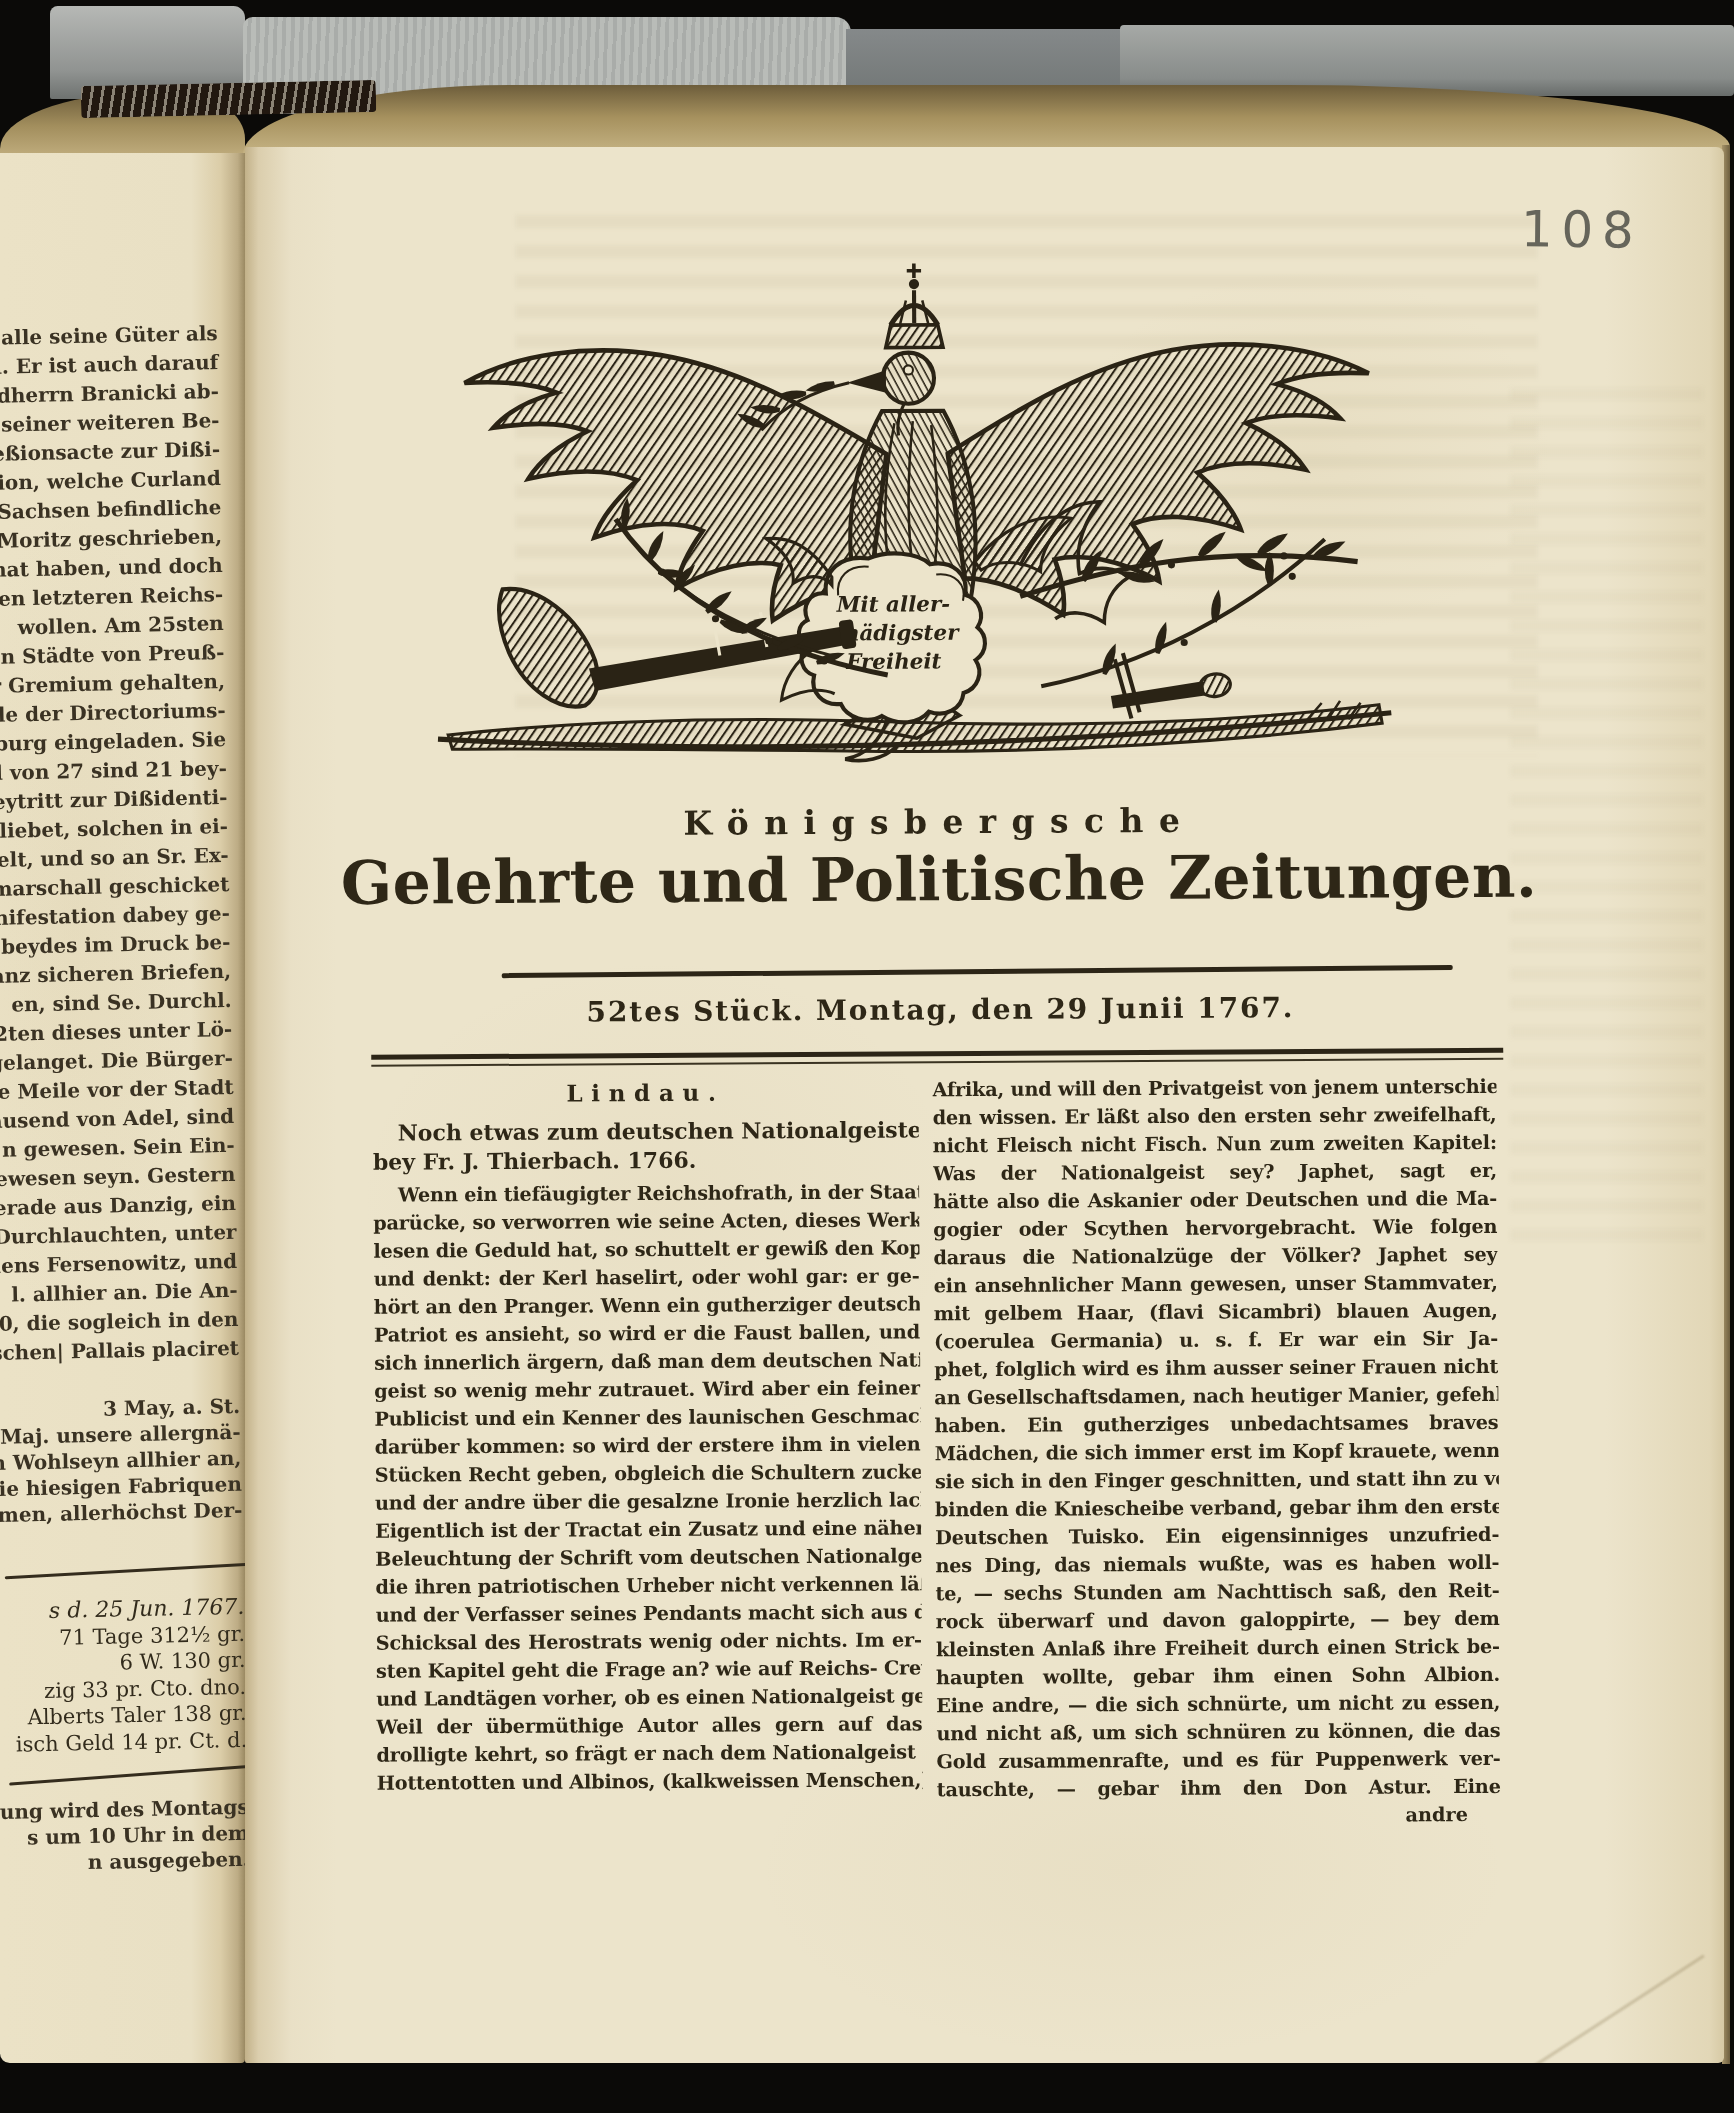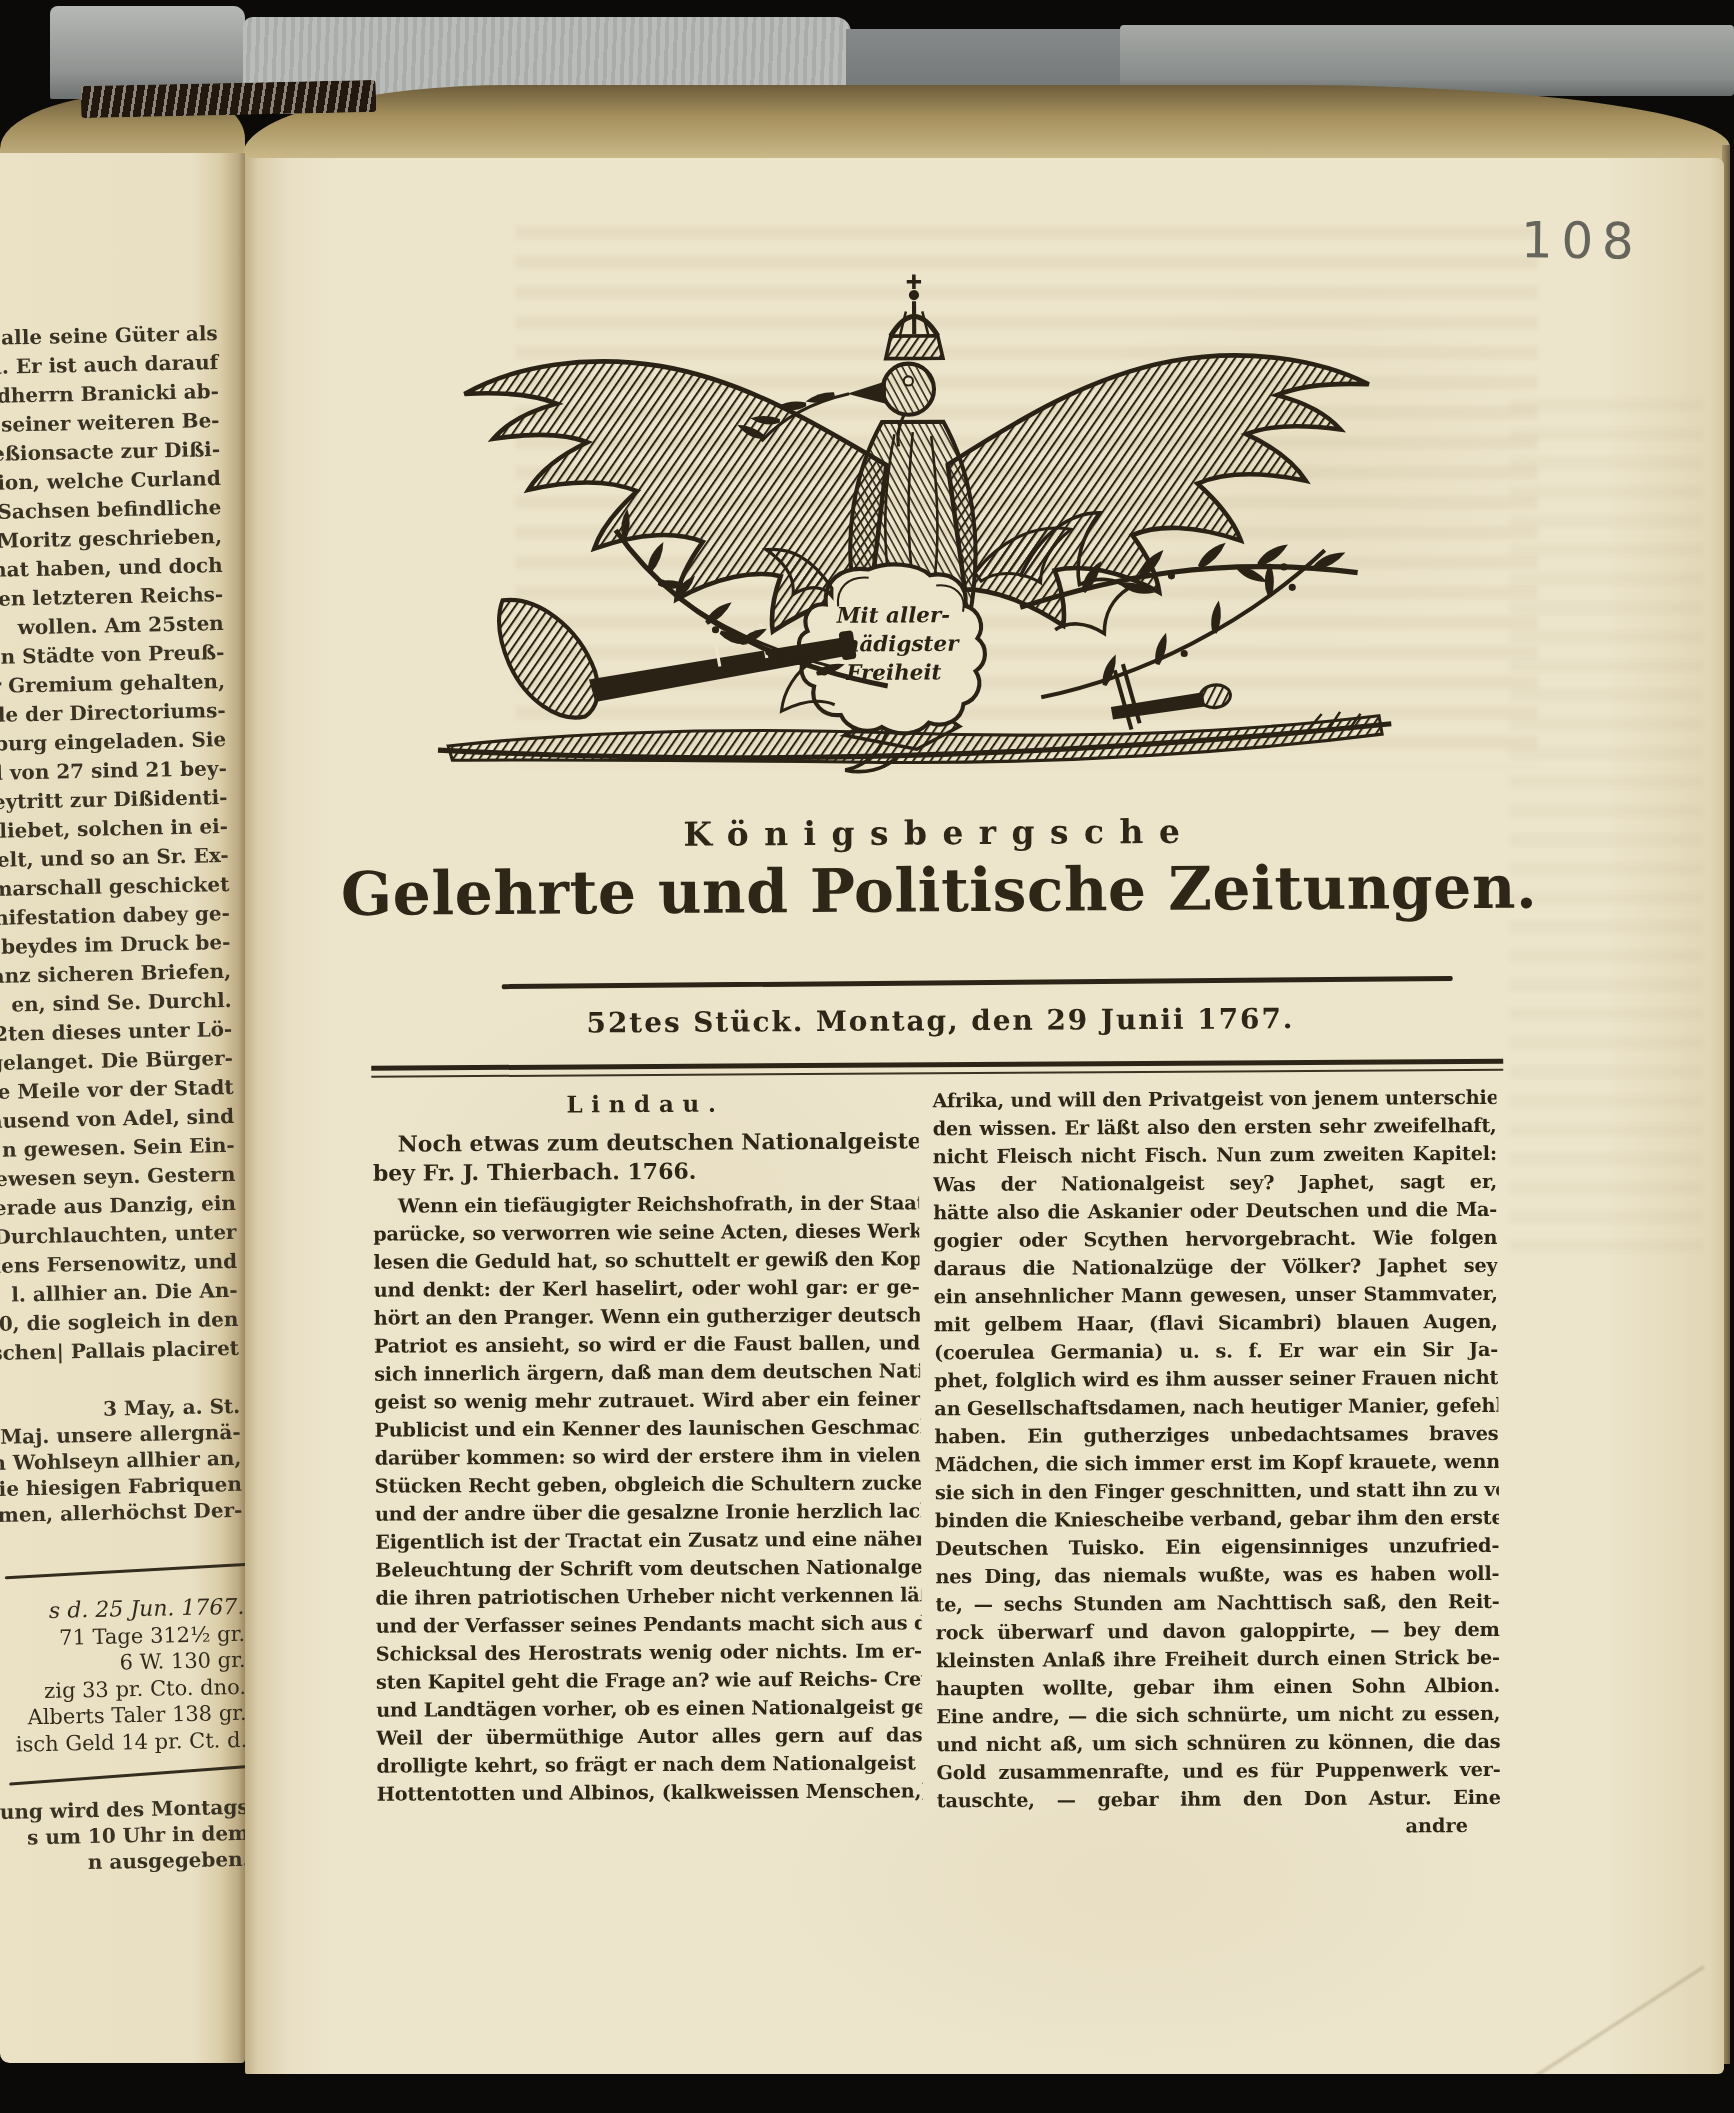--- a/index.html
+++ b/index.html
@@ -35,21 +35,21 @@
     border-radius:270px 444px 0 0 / 70px 62px 0 0;}
   .edge-right{left:1722px;top:145px;width:7.7px;height:1919px;
     background:linear-gradient(90deg,#a6946a,#6d5e3e);}
 
   
   .page-left{left:0;top:153px;width:245px;height:1910px;overflow:hidden;
     background:
       radial-gradient(ellipse 193px 579px at 30% 40%, rgba(190,170,120,.10), rgba(0,0,0,0) 70%),
       linear-gradient(90deg,#ebe2c6 0%,#e9e0c4 78%,#dbcda8 90%,#bdac85 97%,#9a8962 100%);
     border-radius:0 0 3.9px 9.7px;}
-  .page-main{left:245px;top:158px;width:1479px;height:1916px;overflow:hidden;
+  .page-main{left:245px;top:147px;width:1479px;height:1916px;overflow:hidden;
     background:
       radial-gradient(ellipse 406px 309px at 72% 16%, rgba(188,168,118,.10), rgba(0,0,0,0) 60%),
       radial-gradient(ellipse 502px 406px at 28% 55%, rgba(180,160,110,.07), rgba(0,0,0,0) 60%),
       radial-gradient(ellipse 579px 290px at 60% 90%, rgba(185,165,115,.08), rgba(0,0,0,0) 65%),
       linear-gradient(90deg,#c2b189 0px,#dbcead 13.5px,#e9e0c6 46px,#ece4cb 92px,#ece4cb 92%,#e2d7b7 99%,#d6c9a4 100%);
     border-radius:1.9px 7.7px 5.8px 1.9px;}
   .showthrough{left:270px;top:68px;width:1023px;height:541px;
     background:repeating-linear-gradient(180deg, rgba(150,133,92,.07) 0 13.5px, rgba(0,0,0,0) 13.5px 30px);
     filter:blur(1.9px);}
   .showthrough2{left:1265px;top:241px;width:193px;height:869px;

